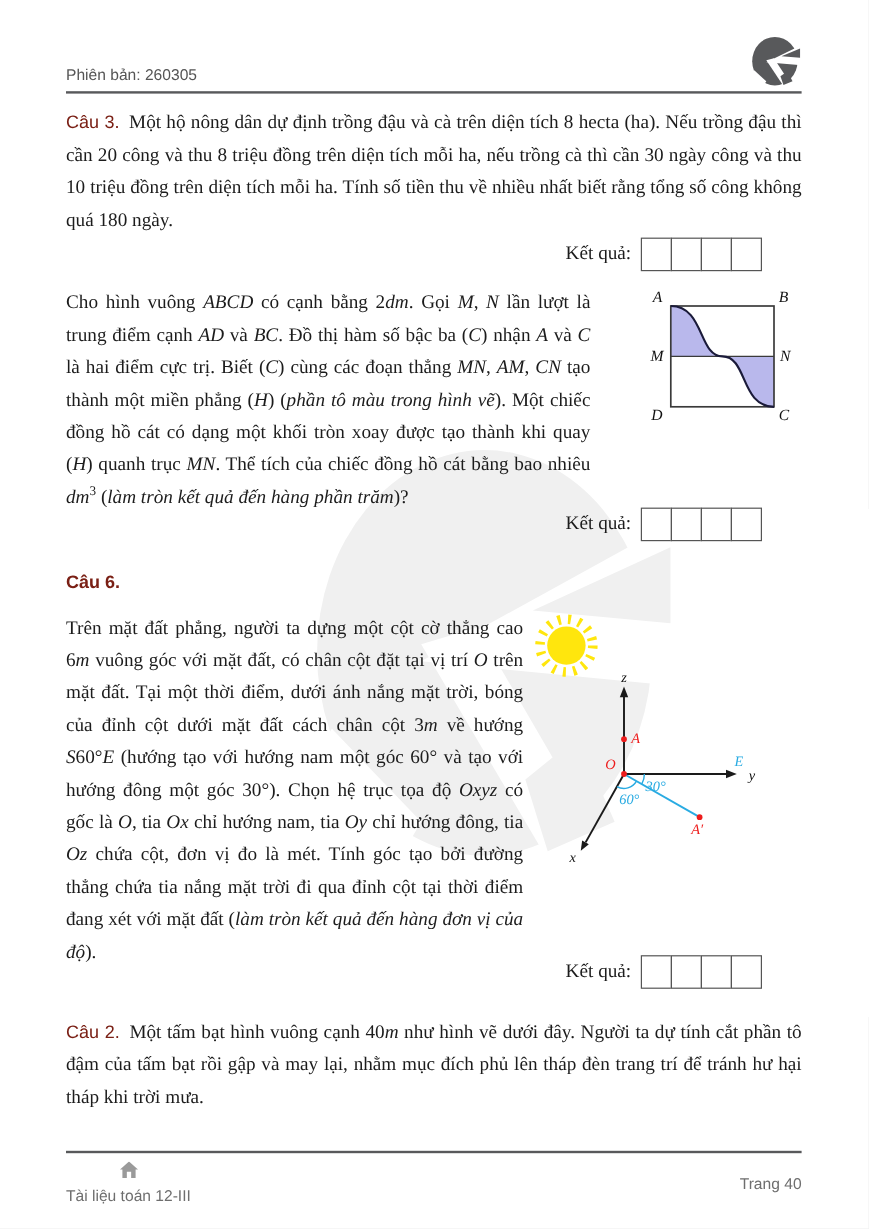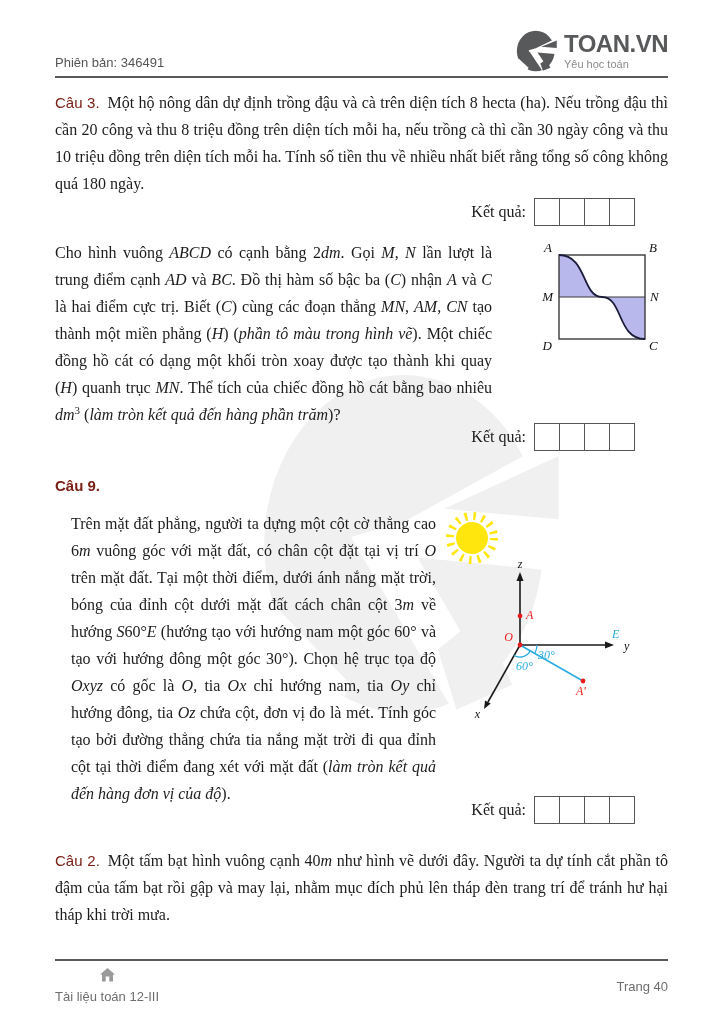--- a/index.html
+++ b/index.html
@@ -31,21 +31,21 @@
   .mi{font-style:italic;}
   .itx{font-style:italic;}
   .sup{vertical-align:super;font-size:11px;line-height:0;}
   .mt-q3{margin-top:11px;}
   .mt-h4{margin-top:20px;}
   .mt-h5{margin-top:24px;}
   .mt-q6{margin-top:22px;}
   .q4-row{display:flex;margin-top:12px;}
   .q4-text{width:437px;}
   .fig-square{width:130px;height:118px;margin-left:auto;margin-top:-2px;flex:none;}
-  .q5-row{display:flex;margin-top:14px;margin-left:16px;}
+  .q5-row{display:flex;margin-top:14px;}
   .q5-text{width:385px;}
   .fig-axes{width:205px;height:215px;margin-left:auto;margin-right:27px;flex:none;}
   
   .result-row{display:flex;justify-content:flex-end;align-items:center;padding-right:33px;height:30px;}
   .row2{margin-top:-6px;} .row3{margin-top:-12px;}
   .result-label{font-size:16px;margin-right:8px;text-align:right;}
   .boxes{display:flex;}
   .cell{width:26px;height:28px;border:1px solid var(--box_border);background:#fff;margin-left:-1px;box-sizing:border-box;}
   .cell:first-child{margin-left:0;}
   
@@ -88,29 +88,25 @@
 
 <div class="page">
 
   <svg class="watermark" viewBox="0 0 100 100" preserveAspectRatio="none">
       <use href="#glyph"></use>
     </svg>
 
   <div class="content">
 
     <div class="hdr">
-      <div class="version">Phiên bản: 346491</div>
+      <div class="version">Phiên bản: 260305</div>
       <div class="logo">
         <svg class="logo-glyph" viewBox="0 0 100 100">
             <use href="#glyph"></use>
           </svg>
-        <div>
-          <div class="logo-title">TOAN.VN</div>
-          <div class="logo-tagline">Yêu học toán</div>
-        </div>
       </div>
     </div>
 
     <p class="para mt-q3"><span class="qlabel">Câu 3.</span><span><span>Một hộ nông dân dự định trồng đậu và cà trên diện tích 8 hecta (ha). Nếu trồng đậu thì cần 20 công và thu 8 triệu đồng trên diện tích mỗi ha, nếu trồng cà thì cần 30 ngày công và thu 10 triệu đồng trên diện tích mỗi ha. Tính số tiền thu về nhiều nhất biết rằng tổng số công không quá 180 ngày.</span></span></p>
 
     <div class="result-row">
       <span class="result-label">Kết quả:</span>
       <span class="boxes">
         <span class="cell"></span>
           <span class="cell"></span>
@@ -139,21 +135,21 @@
     <div class="result-row row2">
       <span class="result-label">Kết quả:</span>
       <span class="boxes">
         <span class="cell"></span>
           <span class="cell"></span>
           <span class="cell"></span>
           <span class="cell"></span>
       </span>
     </div>
 
-    <div class="qhead mt-h5">Câu 9.</div>
+    <div class="qhead mt-h5">Câu 6.</div>
     <div class="q5-row">
       <p class="para q5-text"><span>Trên mặt đất phẳng, người ta dựng một cột cờ thẳng cao 6</span><span class="mi">m</span><span> vuông góc với mặt đất, có chân cột đặt tại vị trí </span><span class="mi">O</span><span> trên mặt đất. Tại một thời điểm, dưới ánh nắng mặt trời, bóng của đỉnh cột dưới mặt đất cách chân cột 3</span><span class="mi">m</span><span> về hướng </span><span class="mi">S</span><span>60°</span><span class="mi">E</span><span> (hướng tạo với hướng nam một góc 60° và tạo với hướng đông một góc 30°). Chọn hệ trục tọa độ </span><span class="mi">Oxyz</span><span> có gốc là </span><span class="mi">O</span><span>, tia </span><span class="mi">Ox</span><span> chỉ hướng nam, tia </span><span class="mi">Oy</span><span> chỉ hướng đông, tia </span><span class="mi">Oz</span><span> chứa cột, đơn vị đo là mét. Tính góc tạo bởi đường thẳng chứa tia nắng mặt trời đi qua đỉnh cột tại thời điểm đang xét với mặt đất (</span><span class="itx">làm tròn kết quả đến hàng đơn vị của độ</span><span>).</span></p>
       <svg class="fig-axes" viewBox="0 0 205 215">
         <circle class="sun-rays" cx="36" cy="28" r="22"></circle>
         <circle class="sun-core" cx="36" cy="28" r="16"></circle>
         <line class="axis" x1="84" y1="135" x2="84" y2="70"></line>
         <polygon class="ah" points="84,62 80.5,71 87.5,71"></polygon>
         <line class="axis" x1="84" y1="135" x2="170" y2="135"></line>
         <polygon class="ah" points="178,135 169,131.5 169,138.5"></polygon>
         <line class="axis" x1="84" y1="135" x2="52" y2="192"></line>

